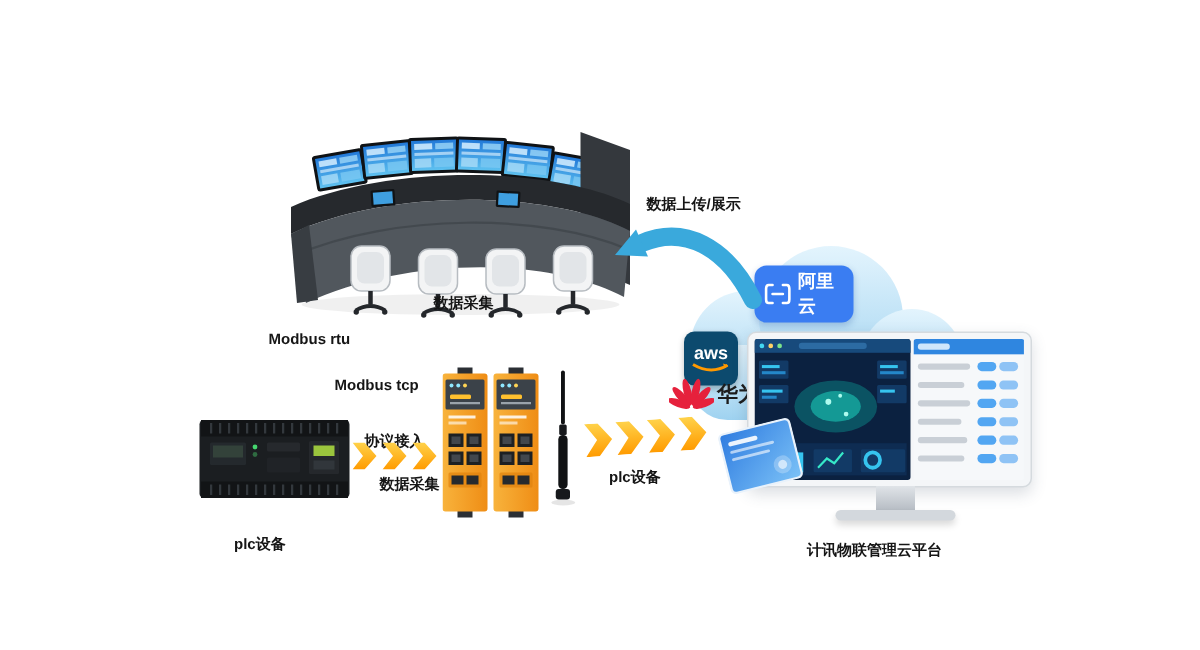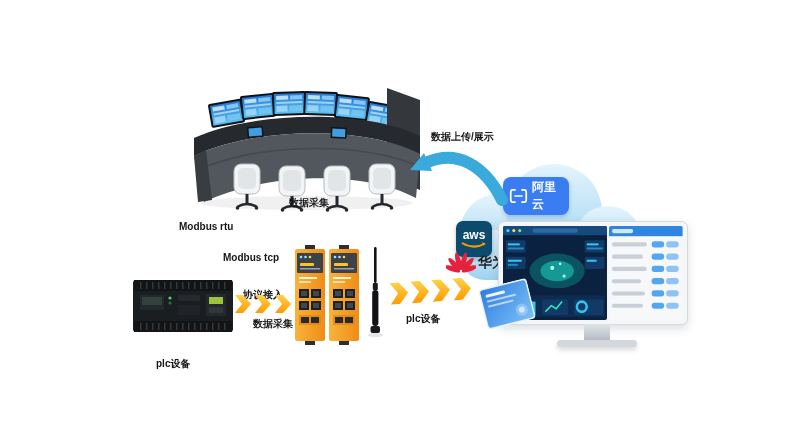--- a/index.html
+++ b/index.html
@@ -409,14 +409,15 @@
           </linearGradient>
         </defs>
       <rect x="1" y="1" width="48" height="40" rx="3" fill="url(#tb)" stroke="#e9f2fb" stroke-width="1.5"></rect>
       <rect x="6" y="7" width="20" height="3" rx="1.5" fill="#fff" opacity="0.9"></rect>
       <rect x="6" y="13" width="30" height="2" rx="1" fill="#fff" opacity="0.6"></rect>
       <rect x="6" y="18" width="26" height="2" rx="1" fill="#fff" opacity="0.6"></rect>
       <circle cx="38" cy="30" r="6" fill="#fff" opacity="0.25"></circle>
       <circle cx="38" cy="30" r="3" fill="#fff" opacity="0.6"></circle>
     </svg>
   </div>
+  <div class="lbl" style="left:538px;top:362px;">计讯物联管理云平台</div>
 
 </div>
 
 </body></html>

